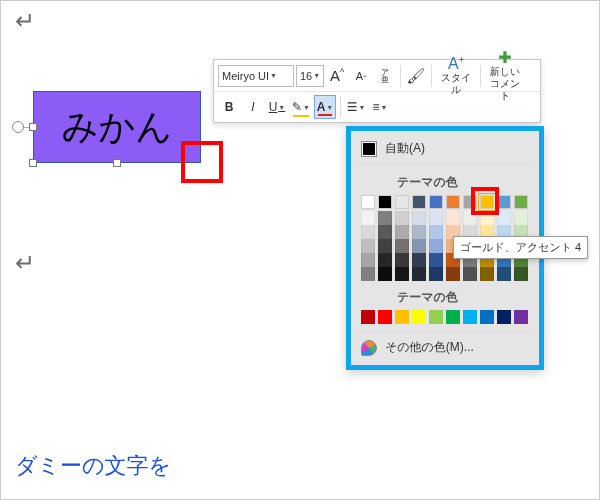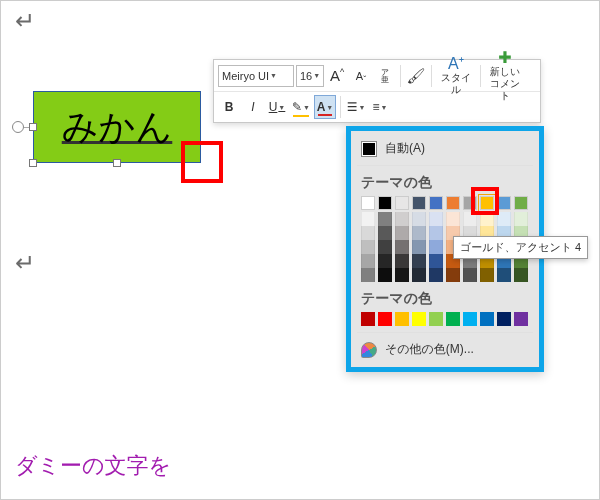--- a/index.html
+++ b/index.html
@@ -23,26 +23,25 @@
   }
   .back-arrow.top { left: 14px; top: 6px; }
   .back-arrow.mid { left: 14px; top: 248px; }
 
   .shape {
     position: absolute;
     left: 32px;
     top: 90px;
     width: 168px;
     height: 72px;
-    background: #84cc16;
+    background: #8b5cf6;
     border: 1.5px solid #2b5aa0;
     display: flex;
     align-items: center;
     justify-content: center;
-    text-decoration: underline;
   }
   .shape-text {
     font-size: 36px;
     font-family: "Yu Mincho", "MS Mincho", serif;
     color: #000;
   }
   .handle-sq {
     position: absolute;
     width: 8px; height: 8px;
     border: 1px solid #777;
@@ -125,23 +124,24 @@
     box-shadow: 0 3px 10px rgba(0,0,0,0.2);
     padding: 5px 0;
   }
   .cp-row {
     display: flex; align-items: center; gap: 8px;
     padding: 4px 10px;
     font-size: 12px;
   }
   .cp-section-title {
     padding: 4px 10px 2px;
-    font-size: 14px;
+    font-size: 12px;
     font-weight: bold;
     color: #555;
+    margin-left: 36px;
   }
   .cp-hr { height: 1px; background: #e0e0e0; margin: 4px 6px; }
   .swatch-row { display: flex; gap: 3px; padding: 2px 10px; }
   .sw { width: 14px; height: 14px; border: 1px solid #ccc; }
   .sw.nob { border: none; }
   .shade-block { display: flex; gap: 3px; padding: 0 10px 4px; }
   .shade-col { display: flex; flex-direction: column; gap: 0; }
   .shade-col .sw { border: none; border-left: 1px solid rgba(0,0,0,0.05); border-right: 1px solid rgba(0,0,0,0.05); }
   .auto-sw {
     width: 16px; height: 16px; background: #000; border: 1px solid #888;
@@ -171,21 +171,21 @@
     box-shadow: 0 2px 5px rgba(0,0,0,0.2);
     white-space: nowrap;
   }
 
   .caption {
     position: absolute;
     left: 14px;
     bottom: 18px;
     font-size: 22px;
     line-height: 30px;
-    color: #a21caf;
+    color: #1d4ed8;
   }
 </style>
 </head>
 <body>
 
 <div class="back-arrow top">↵</div>
 <div class="back-arrow mid">↵</div>
 
 <div class="shape">
   <span class="shape-text">みかん</span>

